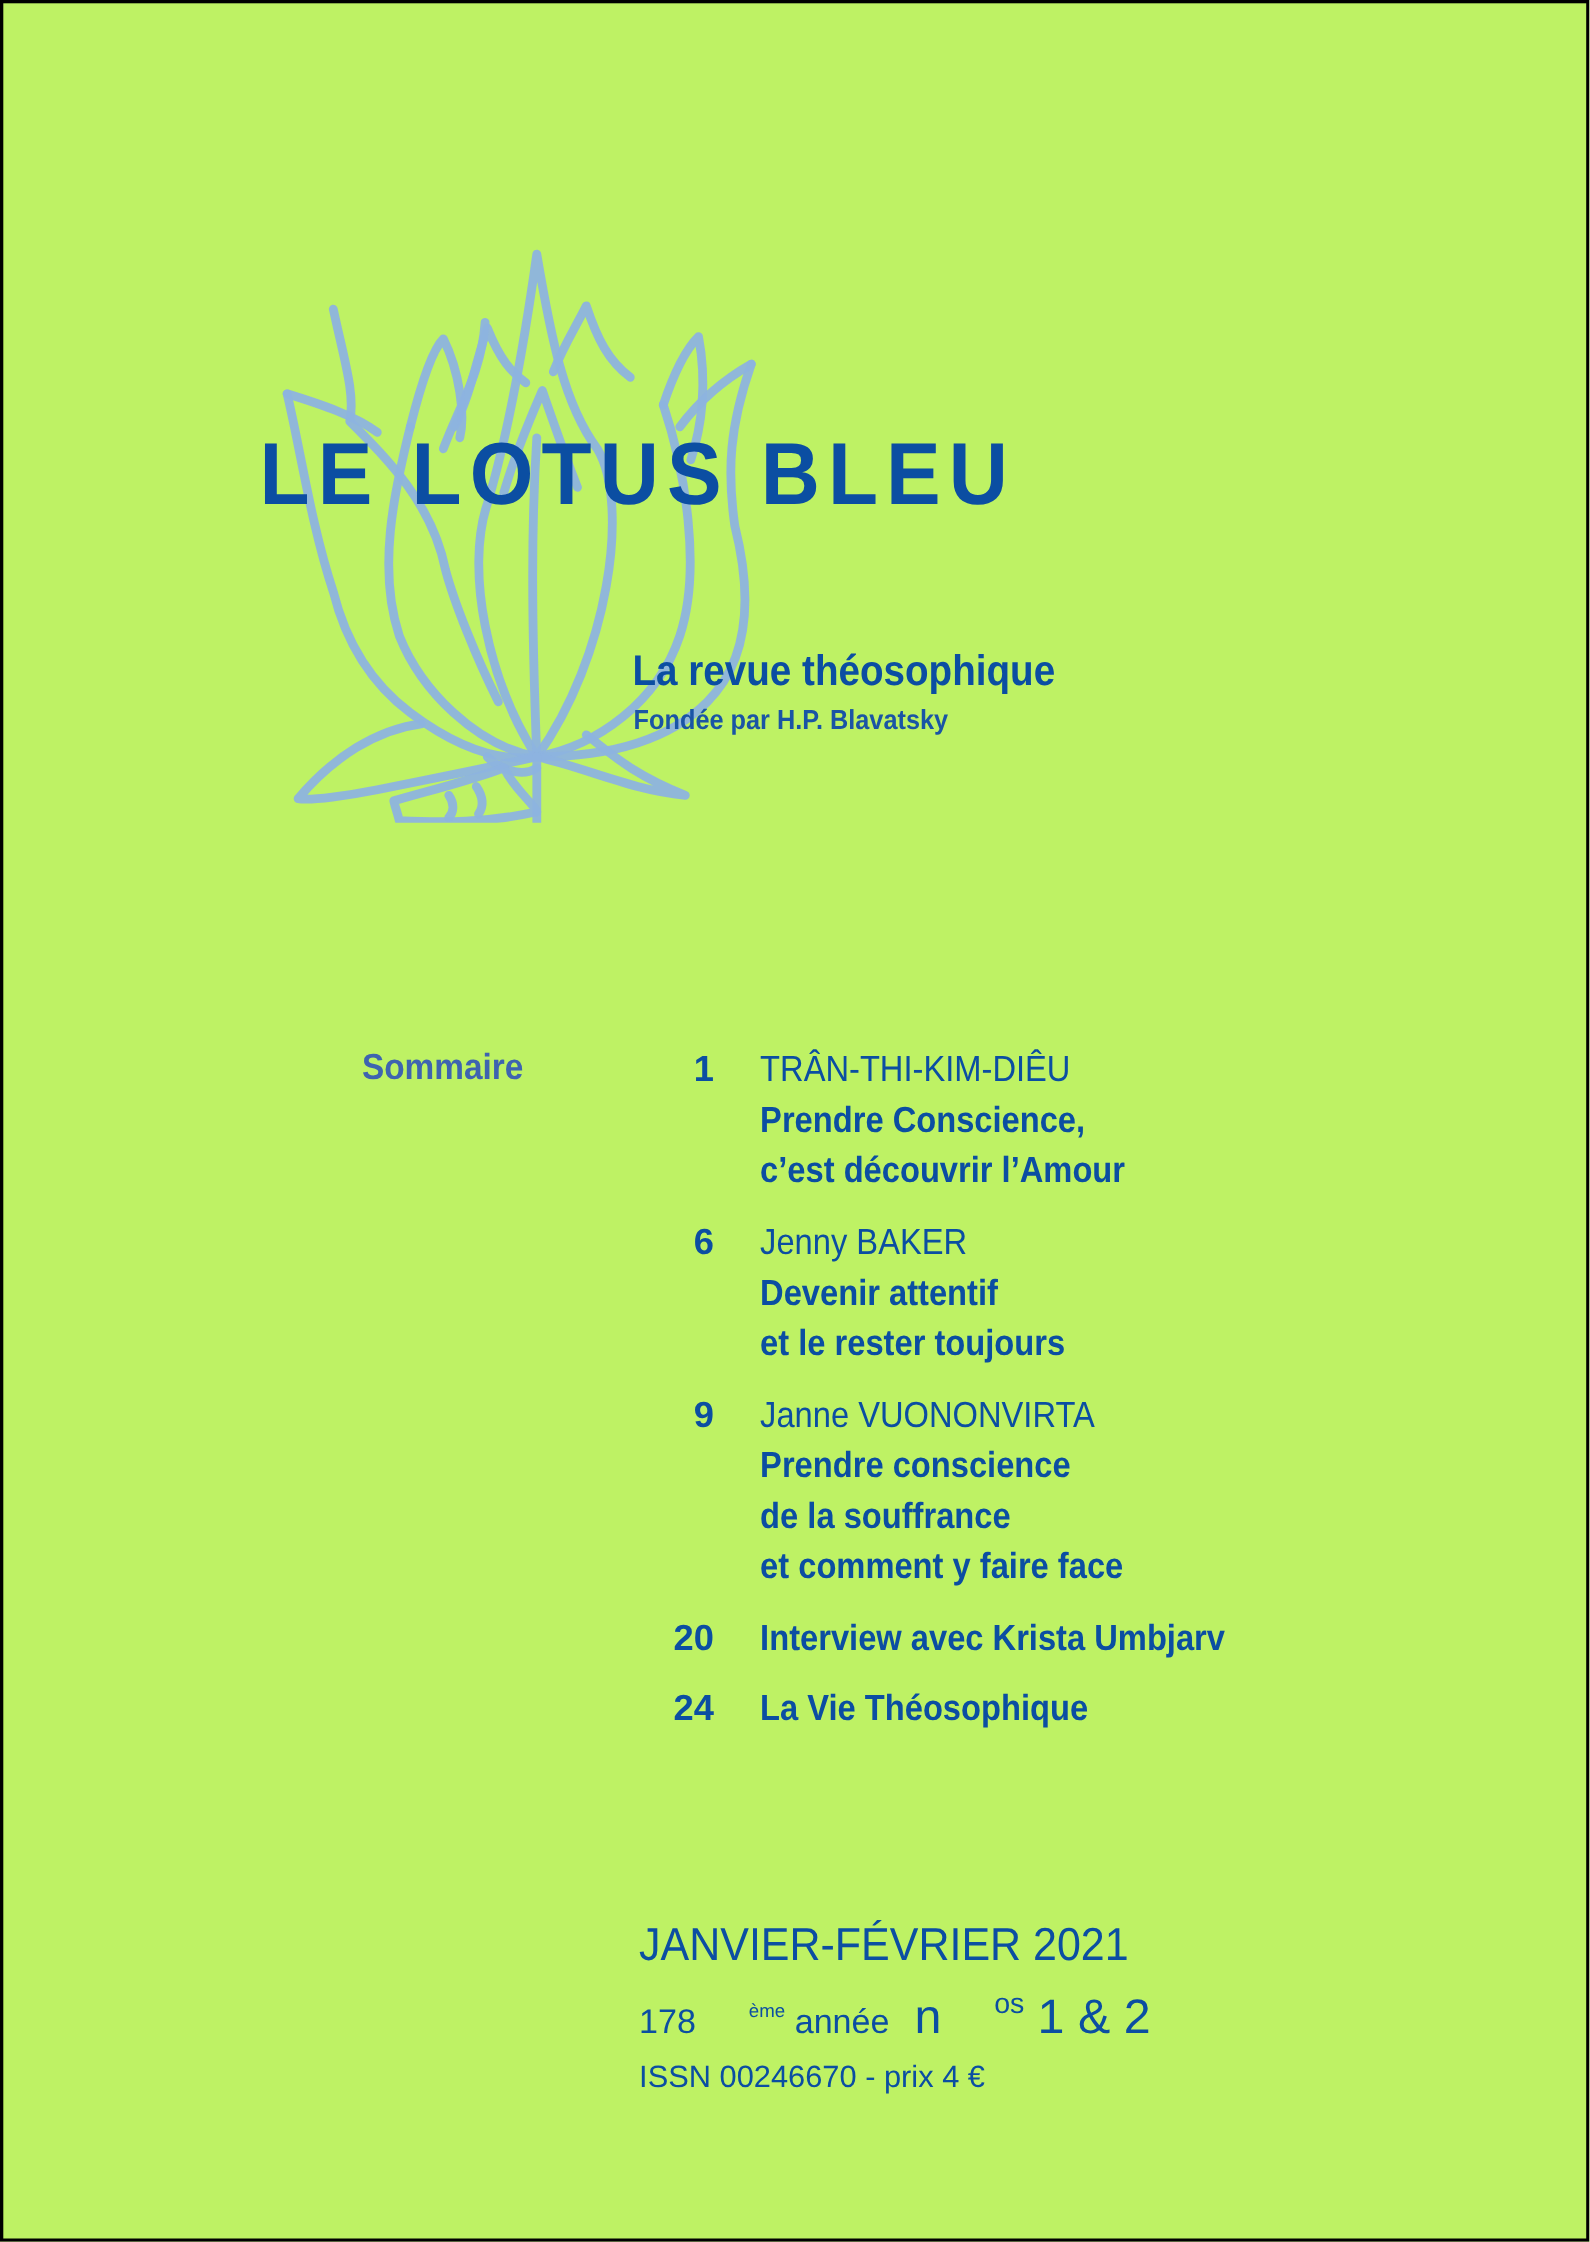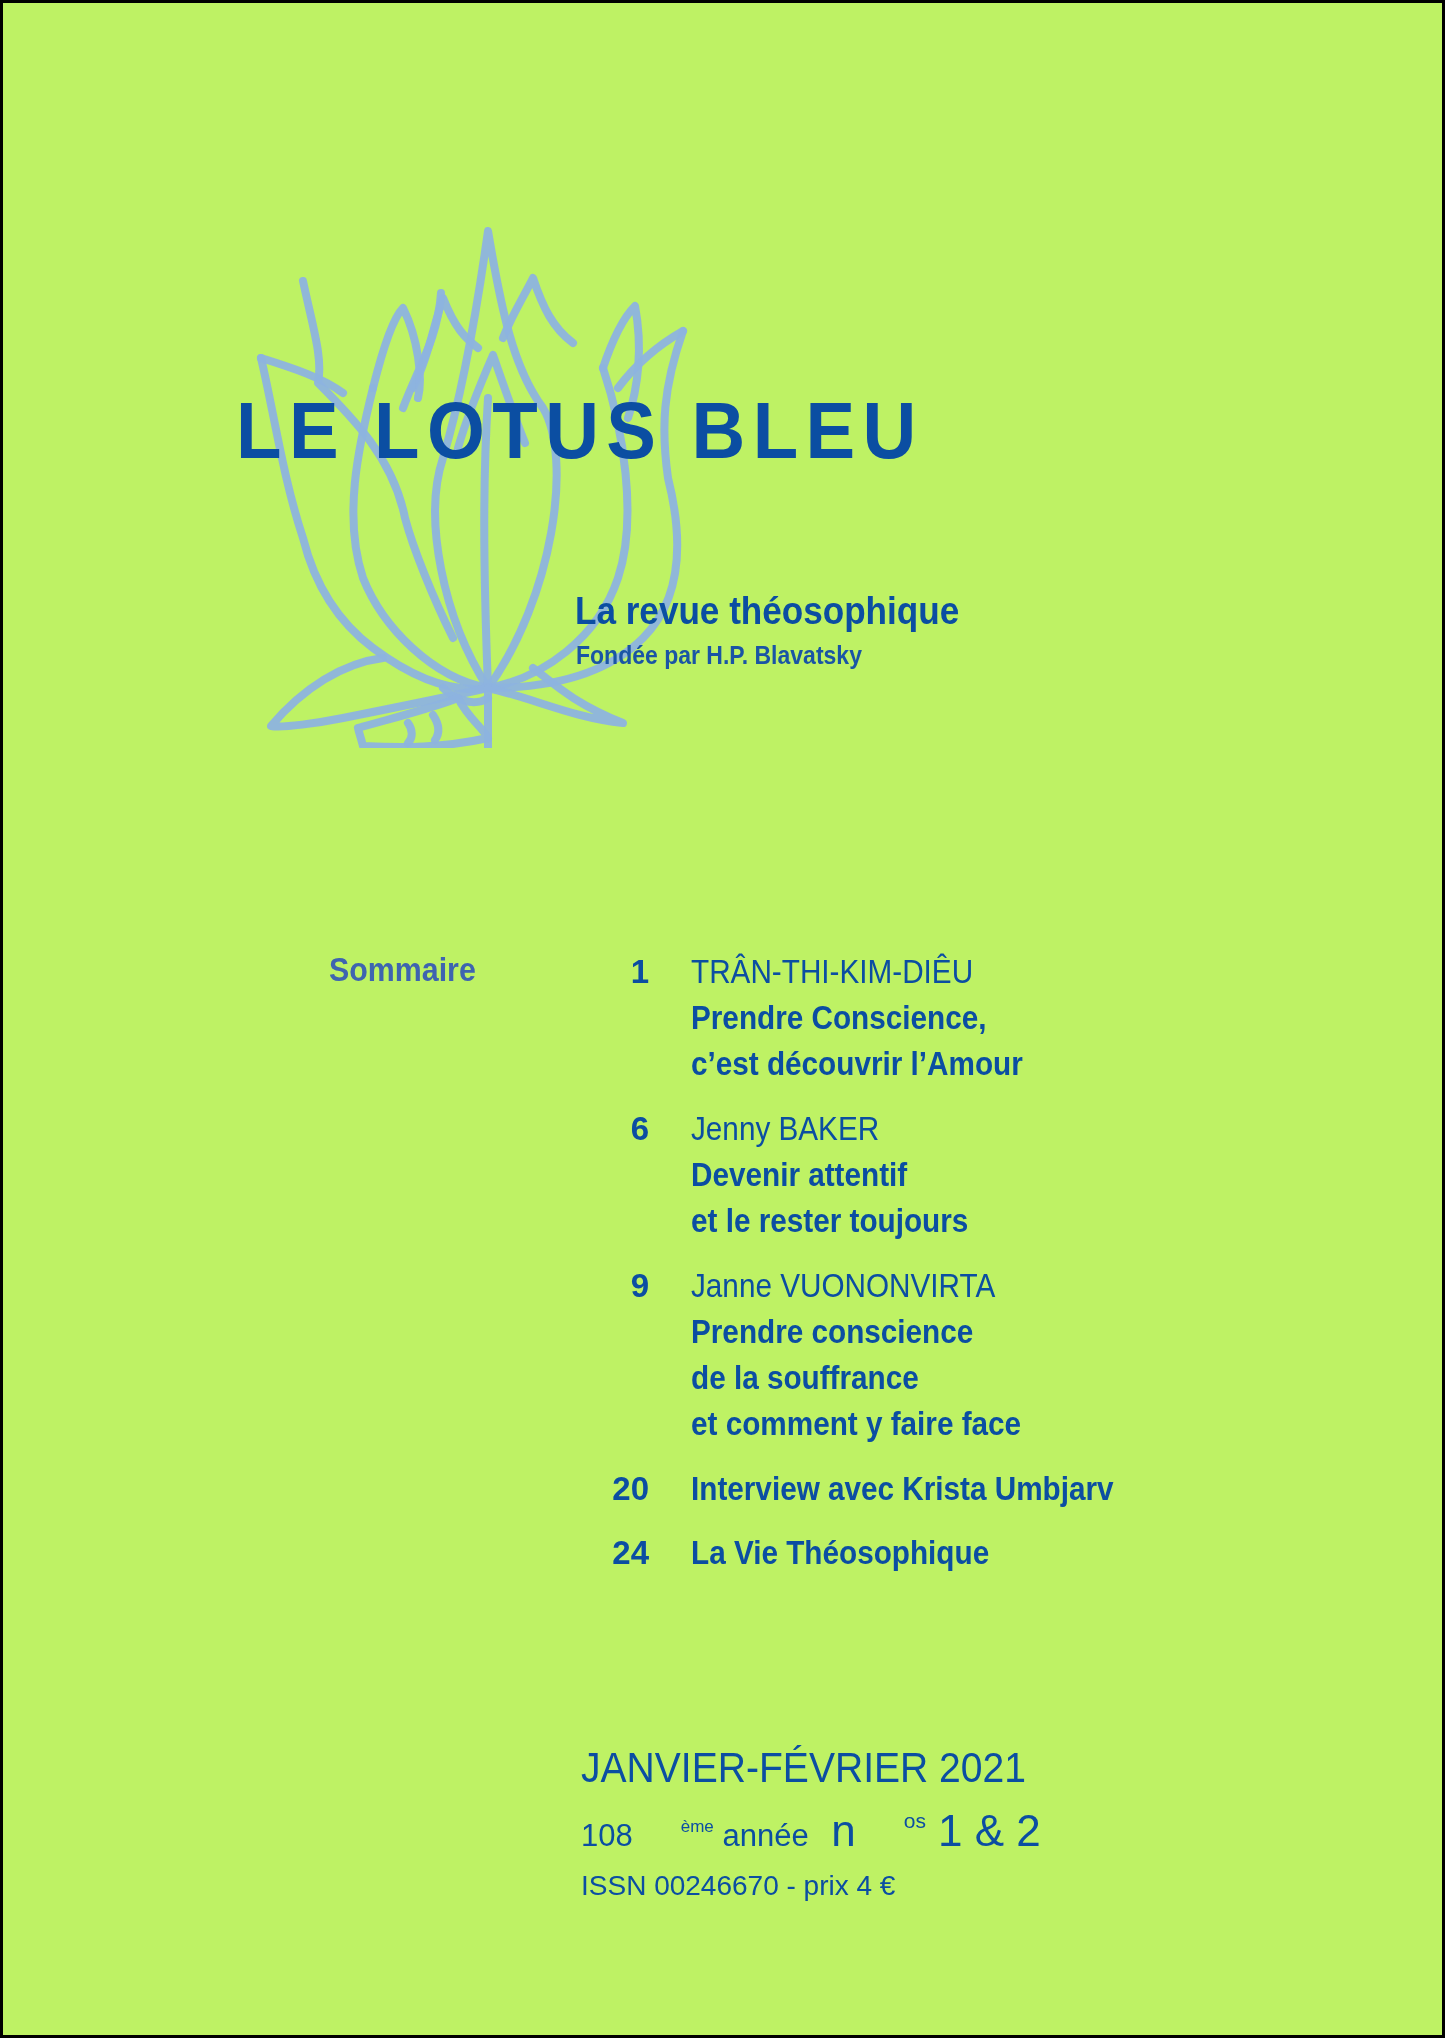--- a/index.html
+++ b/index.html
@@ -55,21 +55,21 @@
   .entry .author { font-weight: normal; }
   .entry .article { font-weight: bold; }
   .entry.multi { margin-bottom: 19px; }
   .entry.single { margin-bottom: 18px; }
   .issue { position: absolute; left: 578px; top: 1740px; color: #0b4ea2; }
   .issue .date { font-size: 42px; line-height: 50px; white-space: nowrap;
     transform: scaleX(0.93); transform-origin: left top; }
   .issue .year-line { font-size: 31px; line-height: 56px; white-space: nowrap; }
   .issue .year-line sup { font-size: 17px; vertical-align: 14px; margin-left: 48px; }
   .issue .nums { font-size: 44px; margin-left: 14px; }
-  .issue .nums sup { font-size: 21px; vertical-align: 18px; margin-right: 12px; }
+  .issue .nums sup { font-size: 26px; vertical-align: 18px; margin-right: 12px; }
   .issue .issn { font-size: 28px; line-height: 44px; white-space: nowrap; }
 </style>
 </head>
 <body>
 
 <div class="page">
 
   <svg class="lotus" viewBox="0 0 500 530">
 
     <path d="M245 470 C 200 400, 180 300, 200 240 C 215 190, 230 120, 245 13 C 258 90, 270 150, 300 190 C 330 240, 310 380, 245 470"></path>
@@ -136,20 +136,20 @@
     </div>
     <div class="entry single">
       <div class="num">24</div>
       <div class="line article">La Vie Théosophique</div>
     </div>
   </div>
 
   <div class="issue">
     <div class="date">JANVIER-FÉVRIER 2021</div>
     <div class="year-line">
-      <span>108</span><sup>ème</sup>
+      <span>178</span><sup>ème</sup>
       <span>année</span>
       <span class="nums"><span>n</span><sup>os</sup><span>1 &amp; 2</span></span>
     </div>
     <div class="issn">ISSN 00246670 - prix 4 €</div>
   </div>
 
 </div>
 
 </body></html>

